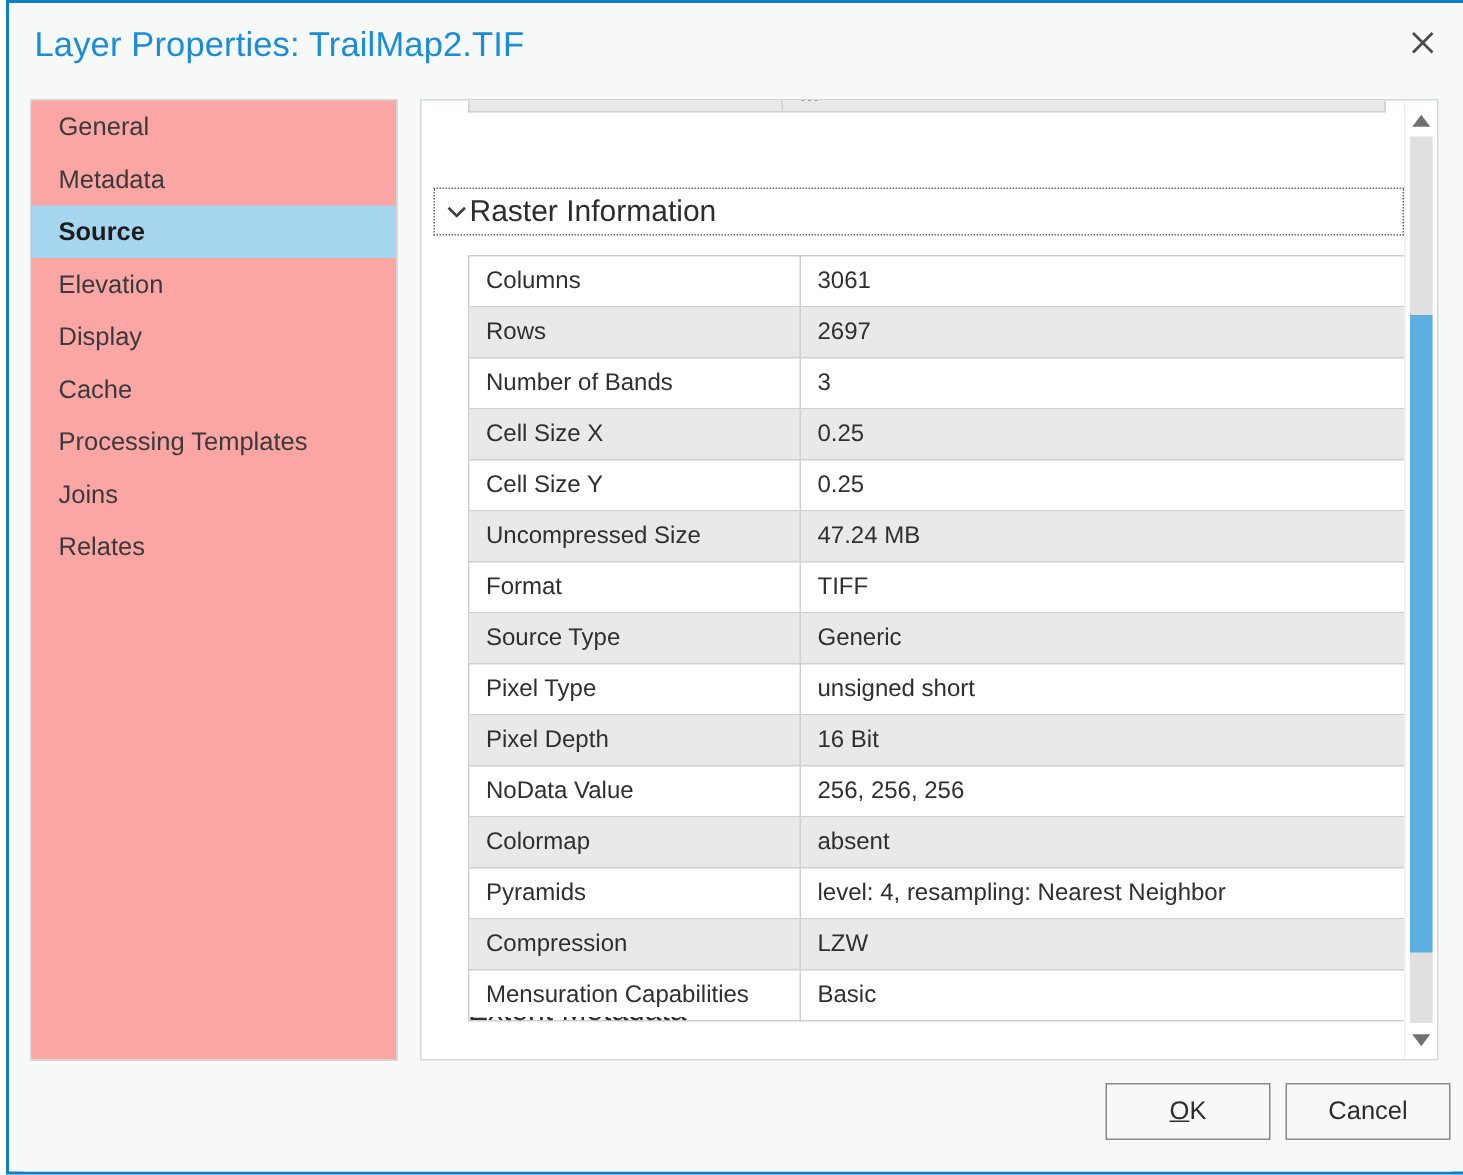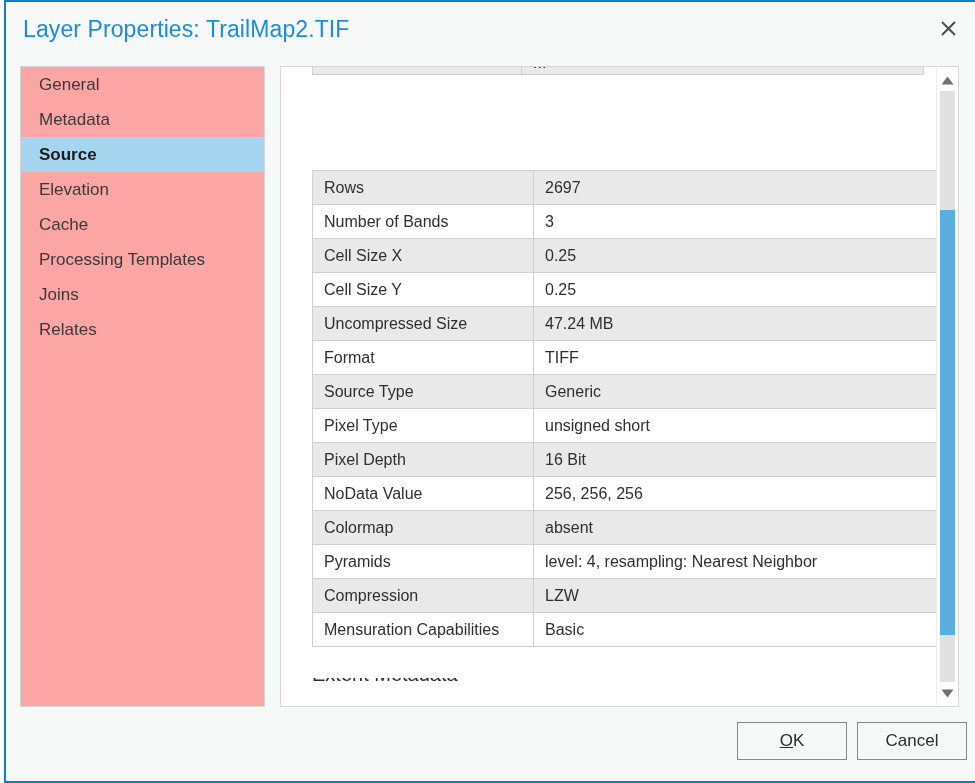--- a/index.html
+++ b/index.html
@@ -303,38 +303,51 @@
     </div>
   </div>
 
   <div class="dlg-body">
 
     <div class="sidebar">
       <div class="nav-item">General</div>
       <div class="nav-item">Metadata</div>
       <div class="nav-item selected">Source</div>
       <div class="nav-item">Elevation</div>
+      <div class="nav-item">Display</div>
       <div class="nav-item">Cache</div>
       <div class="nav-item">Processing Templates</div>
       <div class="nav-item">Joins</div>
       <div class="nav-item">Relates</div>
     </div>
 
     <div class="content-panel">
 
       <div class="content-scroll">
 
         <div class="clipped-top">
           <div class="ct-l"></div>
           <div class="ct-r">...</div>
         </div>
 
+        <div class="section-header">
+          <span class="chev">
+            <svg width="13" height="9" viewBox="0 0 13 9" aria-hidden="true">
+              <path d="M1 1.5 L6.5 7 L12 1.5" stroke="#3f3f3f" stroke-width="1.7" fill="none"></path>
+            </svg>
+          </span>
+          <span class="section-title">Raster Information</span>
+        </div>
 
         <table class="info-table">
           <tbody>
+            <tr>
+              <td class="k">Columns</td>
+              <td class="v">3061</td>
+            </tr>
             <tr class="alt">
               <td class="k">Rows</td>
               <td class="v">2697</td>
             </tr>
             <tr>
               <td class="k">Number of Bands</td>
               <td class="v">3</td>
             </tr>
             <tr class="alt">
               <td class="k">Cell Size X</td>

